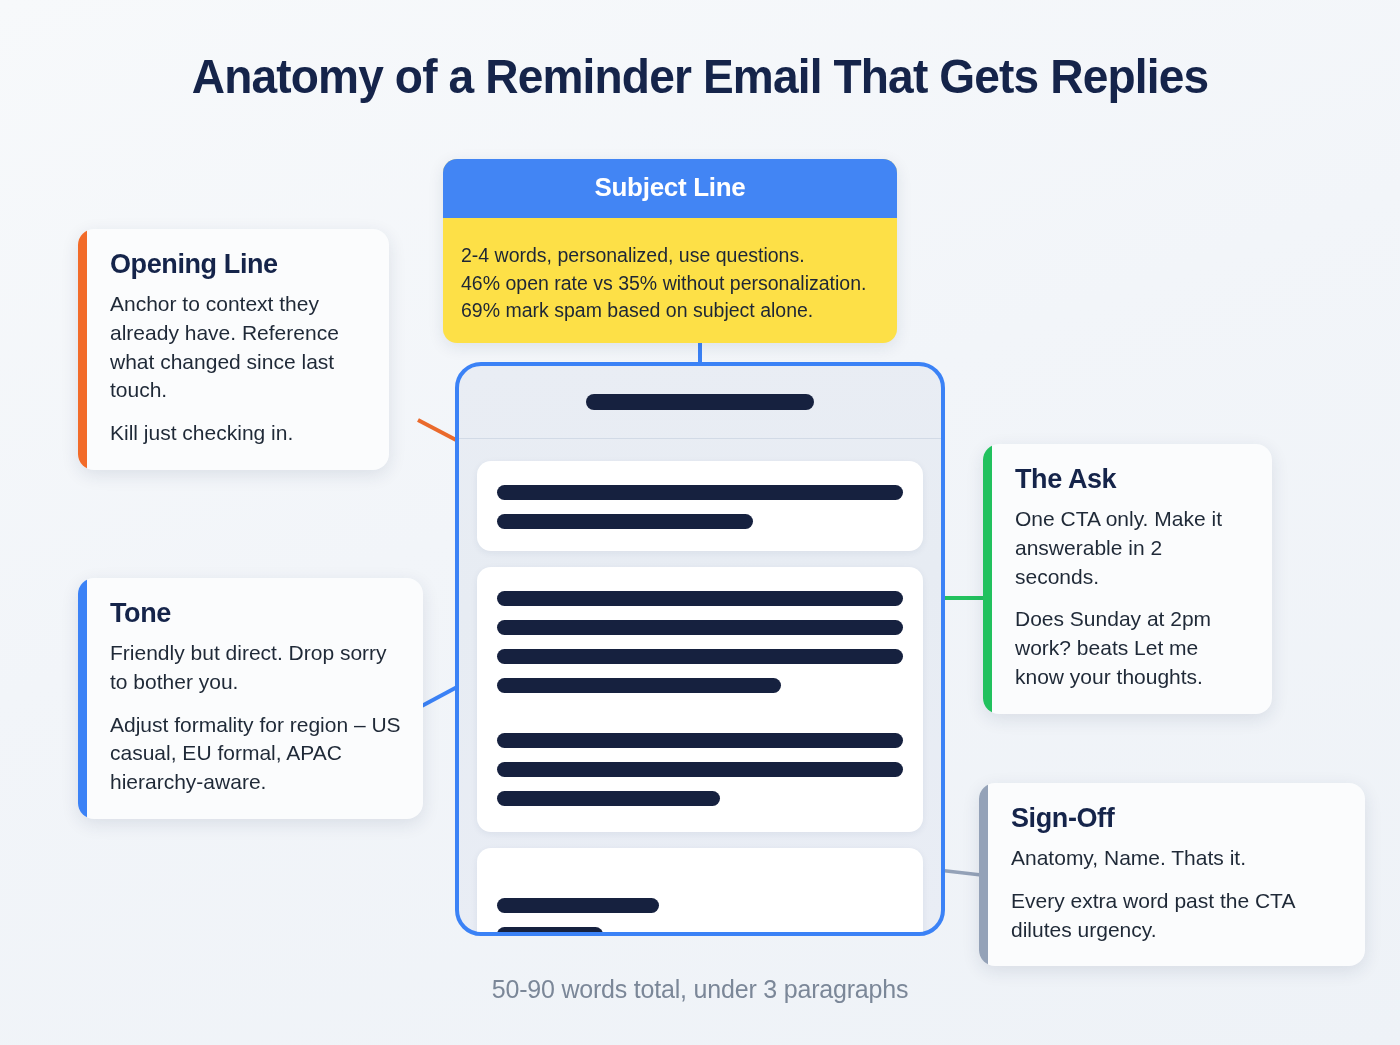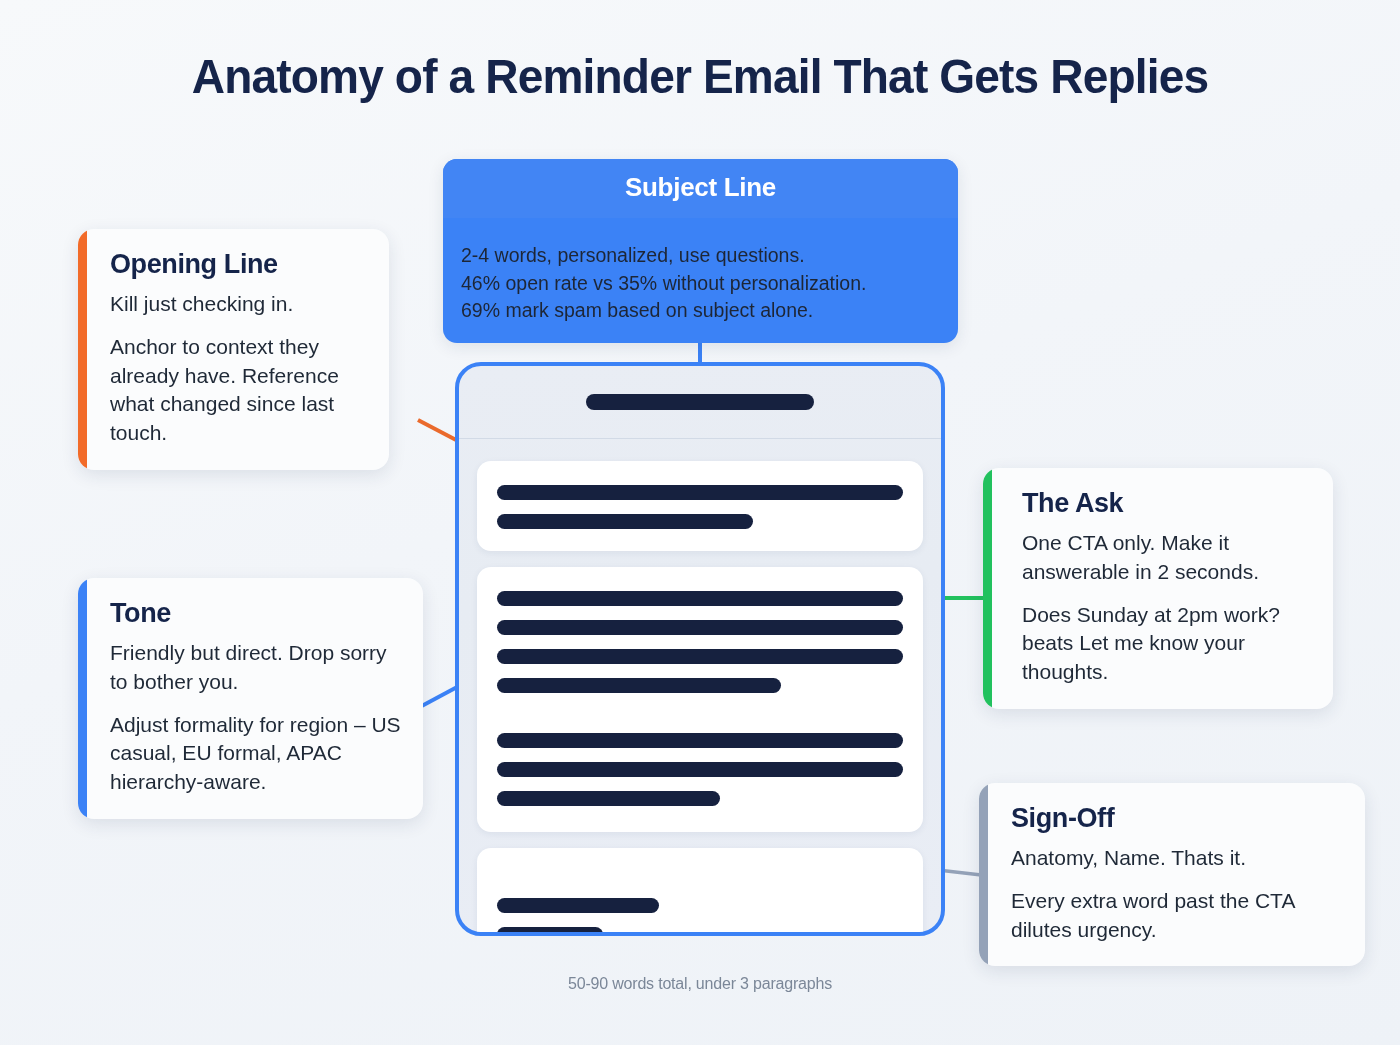--- a/index.html
+++ b/index.html
@@ -40,23 +40,23 @@
     width: 1400px;
     height: 1045px;
     pointer-events: none;
   }
 
   
   #subject-card {
     position: absolute;
     left: 443px;
     top: 159px;
-    width: 515px;
+    width: 454px;
     border-radius: 14px;
-    background: #3b82f6;
+    background: #fde047;
     box-shadow: 0 4px 16px rgba(30,45,80,0.10);
     overflow: hidden;
     z-index: 4;
   }
   #subject-card .sc-head {
     background: #4285f4;
     color: #ffffff;
     font-size: 26px;
     font-weight: 700;
     text-align: center;
@@ -130,21 +130,21 @@
   .tline.gapafter { margin-bottom: 40px; }
 
   
   #mock-caption {
     position: absolute;
     top: 975px;
     left: 455px;
     width: 490px;
     text-align: center;
     color: #7b8798;
-    font-size: 16px;
+    font-size: 25px;
     letter-spacing: -0.2px;
   }
 
   
   .anno-card {
     position: absolute;
     background: #fbfcfd;
     border-radius: 16px;
     box-shadow: 0 5px 18px rgba(30,45,80,0.11);
     overflow: hidden;
@@ -170,21 +170,21 @@
   .anno-card p {
     margin: 0 0 14px 0;
     font-size: 21px;
     line-height: 1.37;
     color: #1f2937;
   }
   .anno-card p:last-child { margin-bottom: 0; }
 
   #card-opening { left: 78px;  top: 229px;  width: 311px; }
   #card-tone    { left: 78px;  top: 578px;  width: 345px; }
-  #card-ask     { left: 983px; top: 468px;  width: 343px; padding-left: 7px; }
+  #card-ask     { left: 983px; top: 444px;  width: 289px; }
   #card-signoff { left: 979px; top: 783px;  width: 386px; }
 </style>
 </head>
 <body>
 
 <div id="page-title">Anatomy of a Reminder Email That Gets Replies</div>
 
 <svg id="connectors">
 
   <line x1="700" y1="330" x2="700" y2="376" stroke="#3b82f6" stroke-width="4"></line>
@@ -240,22 +240,22 @@
 
   </div>
 </div>
 
 <div id="mock-caption">50-90 words total, under 3 paragraphs</div>
 
 <div class="anno-card" id="card-opening">
   <div class="accent" style="background:#f26b29"></div>
   <div class="anno-inner">
     <h3>Opening Line</h3>
+    <p>Anchor to context they already have. Reference what changed since last touch.</p>
     <p>Kill just checking in.</p>
-    <p>Anchor to context they already have. Reference what changed since last touch.</p>
   </div>
 </div>
 
 <div class="anno-card" id="card-tone">
   <div class="accent" style="background:#3b82f6"></div>
   <div class="anno-inner">
     <h3>Tone</h3>
     <p>Friendly but direct. Drop sorry to bother you.</p>
     <p>Adjust formality for region – US casual, EU formal, APAC hierarchy-aware.</p>
   </div>

